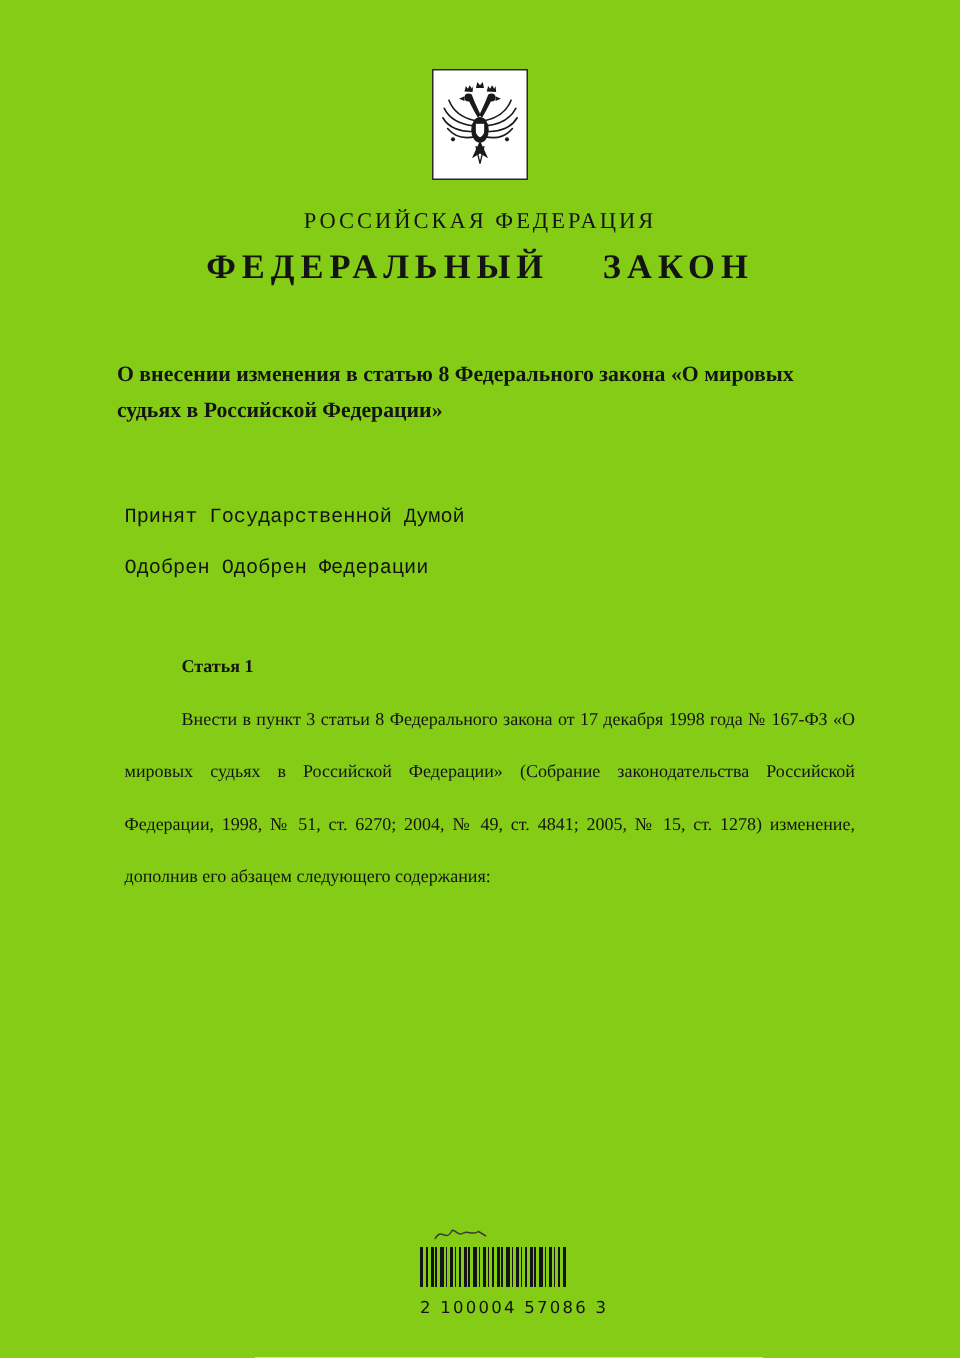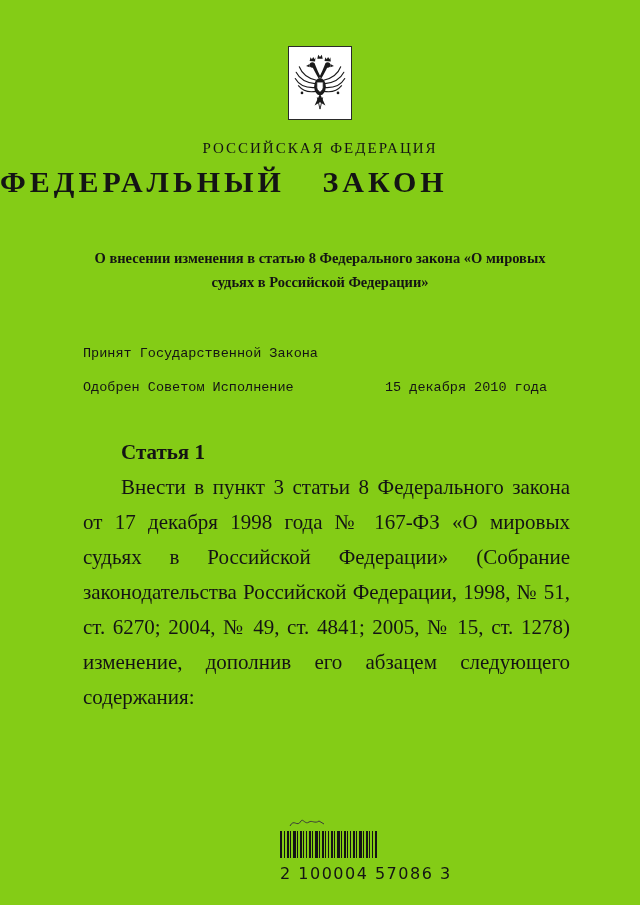--- a/index.html
+++ b/index.html
@@ -25,66 +25,65 @@
     background: #fff;
   }
   .country {
     margin-top: 20px;
     text-align: center;
     font-size: 15px;
     letter-spacing: 2px;
   }
   .doctype {
     margin-top: 8px;
-    text-align: left;
-    font-size: 30px;
+    text-align: center;
+    font-size: 23px;
     font-weight: bold;
     letter-spacing: 4px;
     word-spacing: 26px;
   }
   .title {
     margin: 48px 78px 0;
-    text-align: center;
     font-weight: bold;
     font-size: 14.5px;
     line-height: 1.65;
   }
   .adoption {
     margin: 42px 56px 0 83px;
     font-family: "Liberation Mono", monospace;
     font-size: 13.5px;
   }
   .adoption-row {
     display: grid;
     grid-template-columns: 302px 1fr;
     line-height: 34px;
     white-space: nowrap;
   }
   .body-text {
     margin: 30px 70px 0 83px;
-    font-size: 21px;
+    font-size: 12px;
     line-height: 35px;
     text-align: justify;
   }
   .article-heading {
     font-weight: bold;
     text-indent: 38px;
     text-align: left;
   }
   .para { text-indent: 38px; }
   .barcode-block {
     position: absolute;
     left: 280px;
     top: 816px;
     width: 120px;
   }
   .squiggle { display: block; margin: 0 0 1px 8px; }
   .barcode-num {
     font-family: "DejaVu Sans", sans-serif;
-    font-size: 16px;
+    font-size: 11px;
     letter-spacing: 1.5px;
     margin-top: 2px;
     color: #141414;
     white-space: nowrap;
   }
 </style>
 </head>
 <body>
 
 <div class="page">
@@ -120,25 +119,24 @@
   </div>
 
   <div class="country">РОССИЙСКАЯ ФЕДЕРАЦИЯ</div>
 
   <div class="doctype">ФЕДЕРАЛЬНЫЙ ЗАКОН</div>
 
   <div class="title">О внесении изменения в статью 8 Федерального закона «О мировых судьях в Российской Федерации»</div>
 
   <div class="adoption">
     <div class="adoption-row">
-      <span>Принят Государственной Закона</span>
+      <span>Принят Государственной Думой</span>
     </div>
     <div class="adoption-row">
-      <span>Одобрен Советом Исполнение</span>
-      <span>15 декабря 2010 года</span>
+      <span>Одобрен Одобрен Федерации</span>
     </div>
   </div>
 
   <div class="body-text">
     <div class="article-heading">Статья 1</div>
     <p class="para">Внести в пункт 3 статьи 8 Федерального закона от 17 декабря 1998 года № 167-ФЗ «О мировых судьях в Российской Федерации» (Собрание законодательства Российской Федерации, 1998, № 51, ст. 6270; 2004, № 49, ст. 4841; 2005, № 15, ст. 1278) изменение, дополнив его абзацем следующего содержания:</p>
   </div>
 
   <div class="barcode-block">
     <svg class="squiggle" viewBox="0 0 40 14" width="40" height="14" aria-hidden="true">

